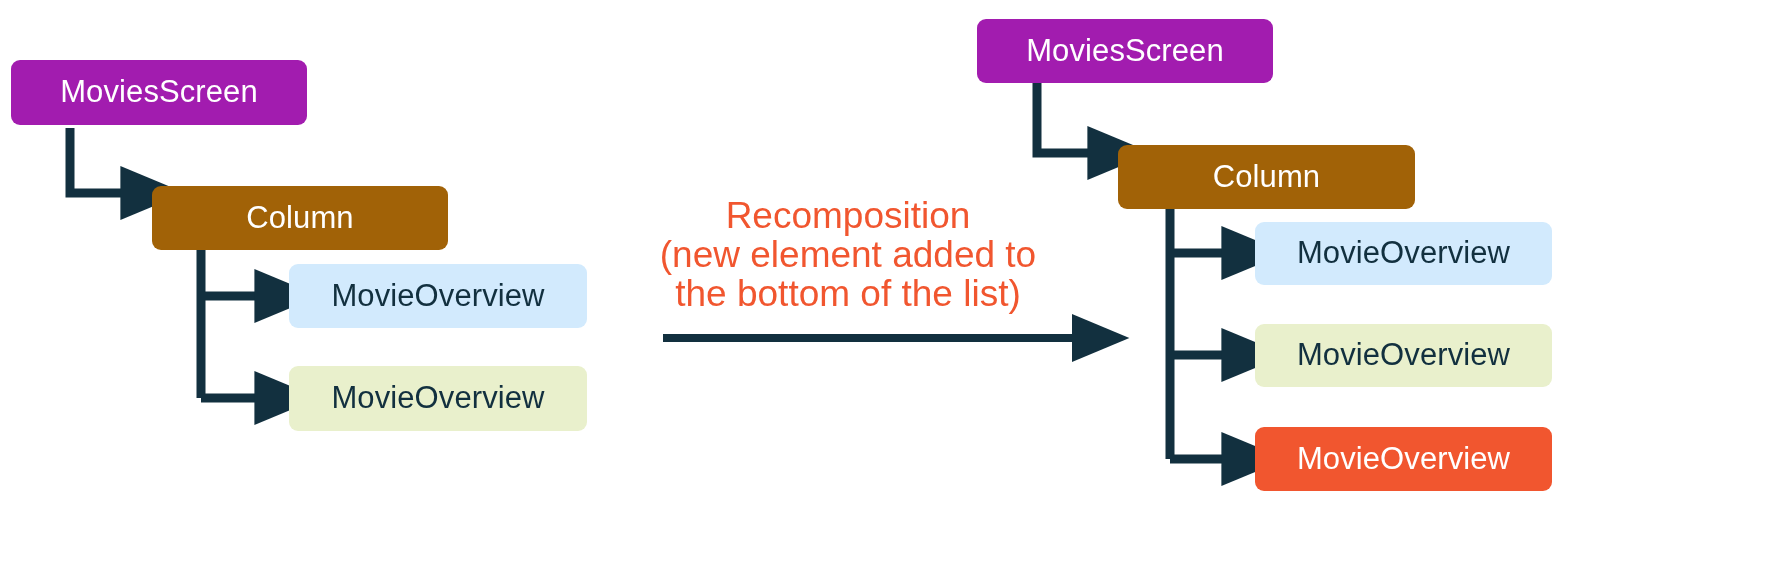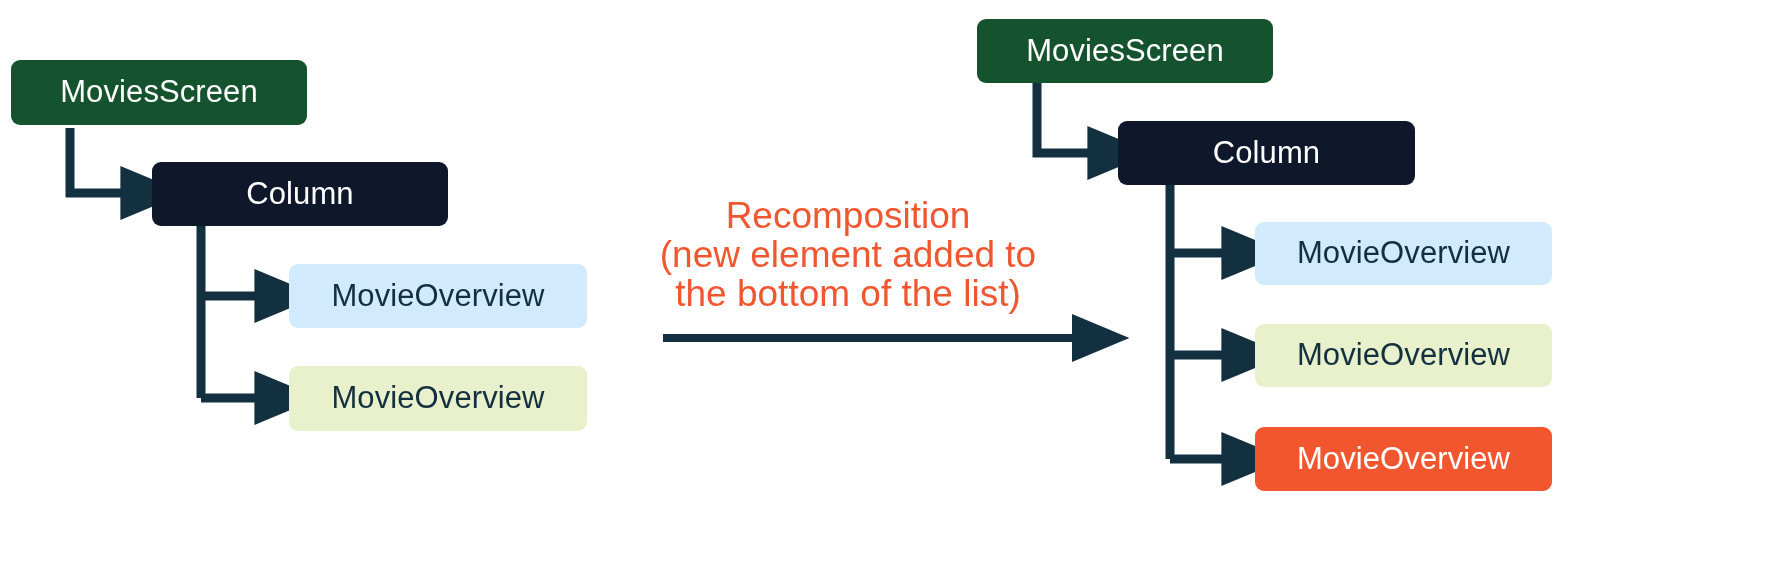--- a/index.html
+++ b/index.html
@@ -25,26 +25,27 @@
     display: flex;
     align-items: center;
     justify-content: center;
     border-radius: 9px;
     font-size: 31px;
     line-height: 1.1;
     letter-spacing: 0.1px;
     white-space: nowrap;
   }
   .node.green {
-    background: #14532d;
+    background: #a21caf;
     color: #ffffff;
   }
   .node.blue {
-    background: #0f172a;
+    background: #a16207;
     color: #ffffff;
+    margin-top: 24px;
   }
   .node.lightblue {
     background: #d2eafd;
     color: #12303f;
   }
   .node.lightgreen {
     background: #e9f0cc;
     color: #12303f;
   }
   .node.orange {

